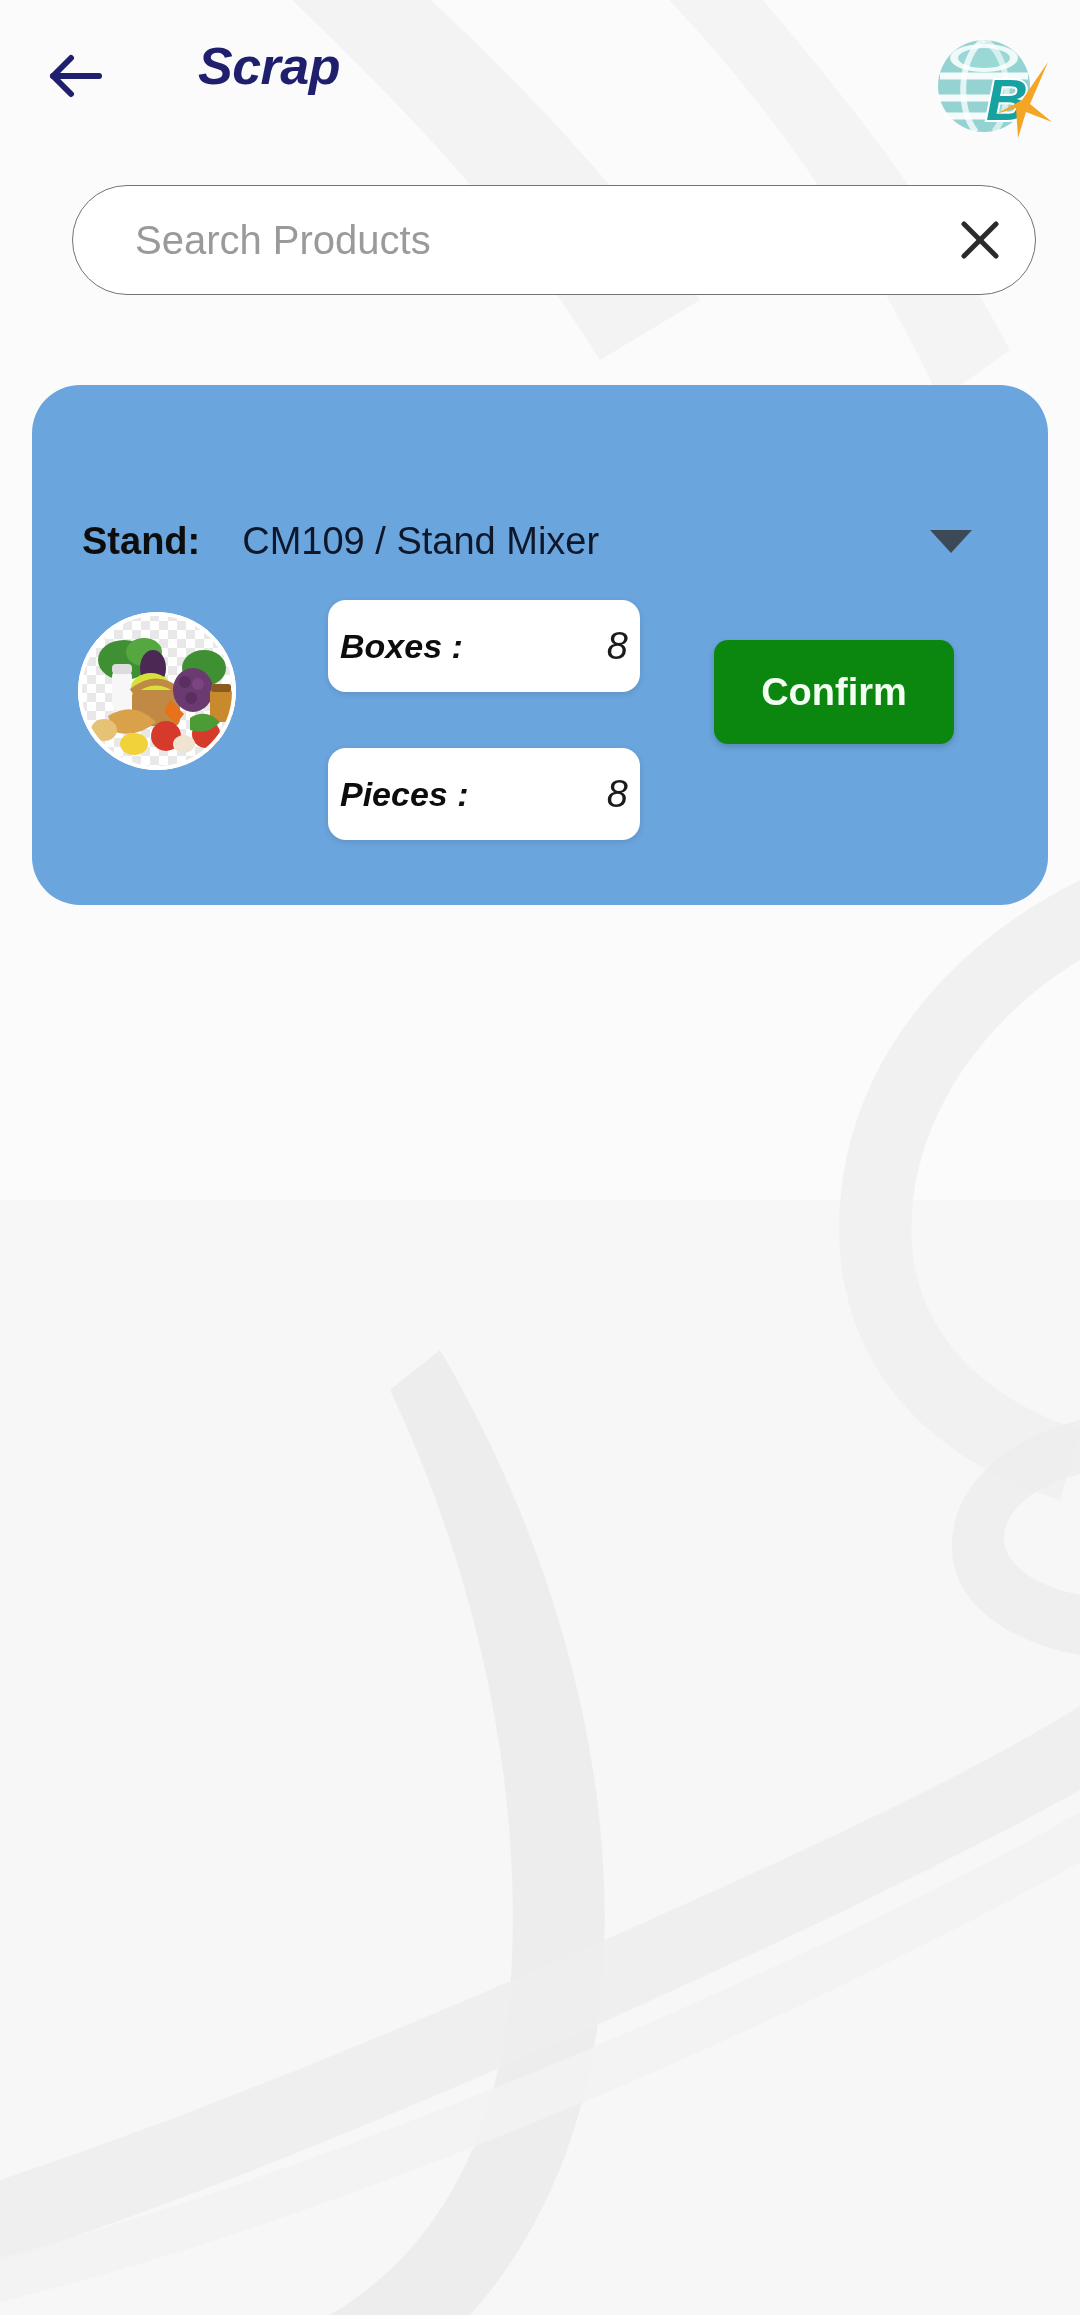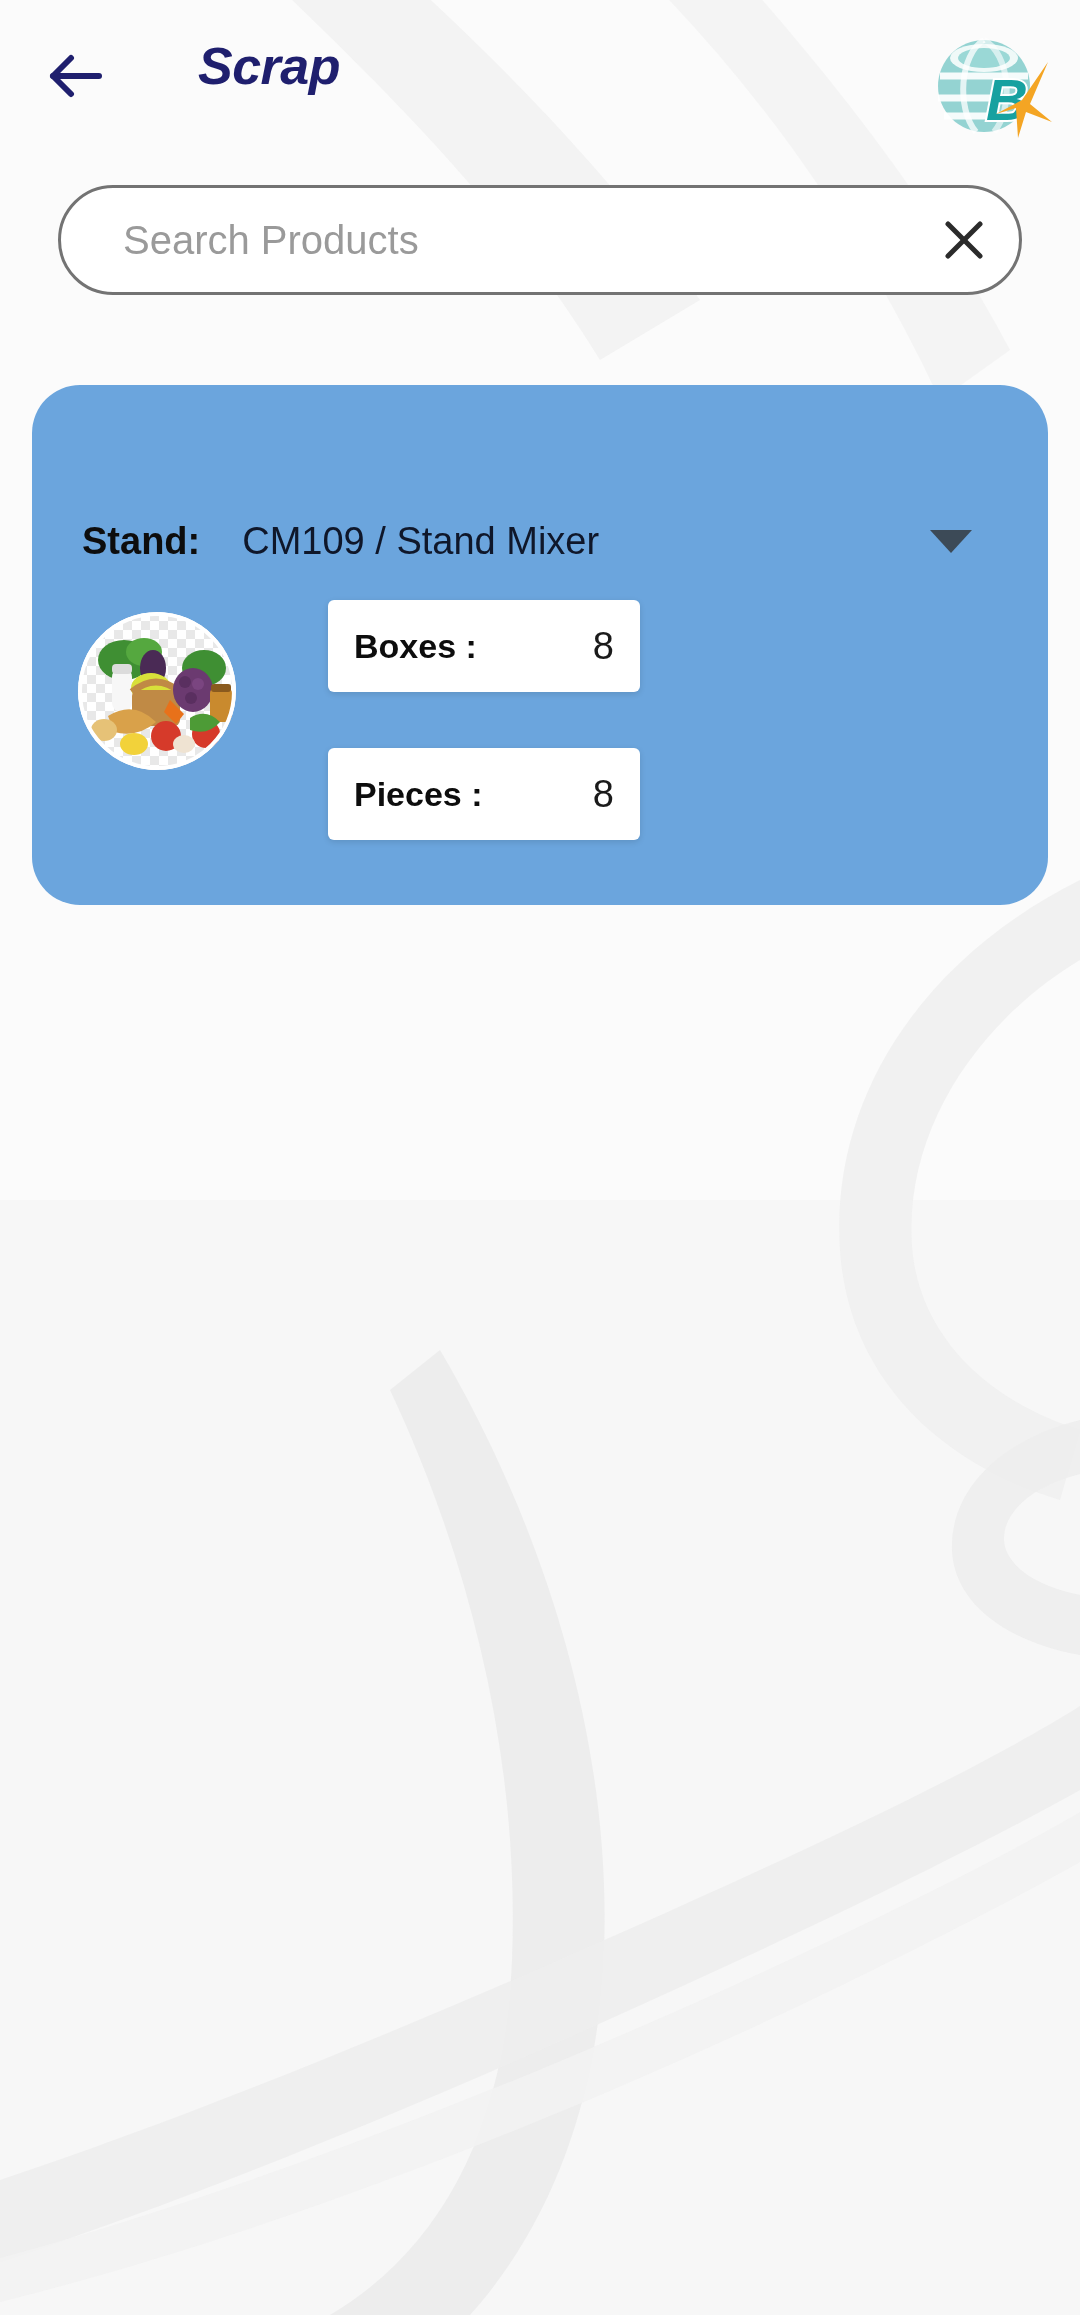--- a/index.html
+++ b/index.html
@@ -45,24 +45,24 @@
     letter-spacing:-0.5px;
     white-space:nowrap;
   }
   #brand-logo {
     position:absolute; right:22px; top:28px;
     width:128px; height:118px;
   }
 
   
   #search-bar {
-    position:absolute; left:58px; top:185px;
+    position:absolute; left:72px; top:185px;
     width:964px; height:110px;
     background:#ffffff;
-    border:3px solid #737373;
+    border:1px solid #737373;
     border-radius:58px;
     display:flex; align-items:center;
     z-index:3;
   }
   #search-input {
     flex:1;
     border:none; outline:none; background:transparent;
     font-family:"Liberation Sans", sans-serif;
     font-size:40px;
     color:#1d1d1d;
@@ -127,24 +127,25 @@
     overflow:hidden;
     background:#ffffff;
   }
   #qty-fields {
     position:absolute; left:296px; top:0px;
     width:312px;
   }
   .qty-field {
     width:312px; height:92px;
     background:#ffffff;
-    border-radius:6px;
-    display:flex; align-items:center;
-    padding:0 26px;
+    border-radius:18px;
+    display:flex; align-items:center;
+    padding:0 12px;
     box-shadow:0 2px 6px rgba(0,0,0,0.12);
+    font-style:italic;
   }
   .qty-field + .qty-field { margin-top:56px; }
   .qty-label {
     font-size:34px; font-weight:bold; color:#0d0d0d;
     white-space:nowrap;
   }
   .qty-value {
     margin-left:auto;
     font-size:38px; color:#1a1a1a;
   }
@@ -268,17 +269,18 @@
         <div class="qty-field">
           <span class="qty-label">Boxes :</span>
           <span class="qty-value">8</span>
         </div>
         <div class="qty-field">
           <span class="qty-label">Pieces :</span>
           <span class="qty-value">8</span>
         </div>
       </div>
 
+      <button id="confirm-button">Confirm</button>
 
     </div>
   </div>
 
 </div>
 
 </body></html>

